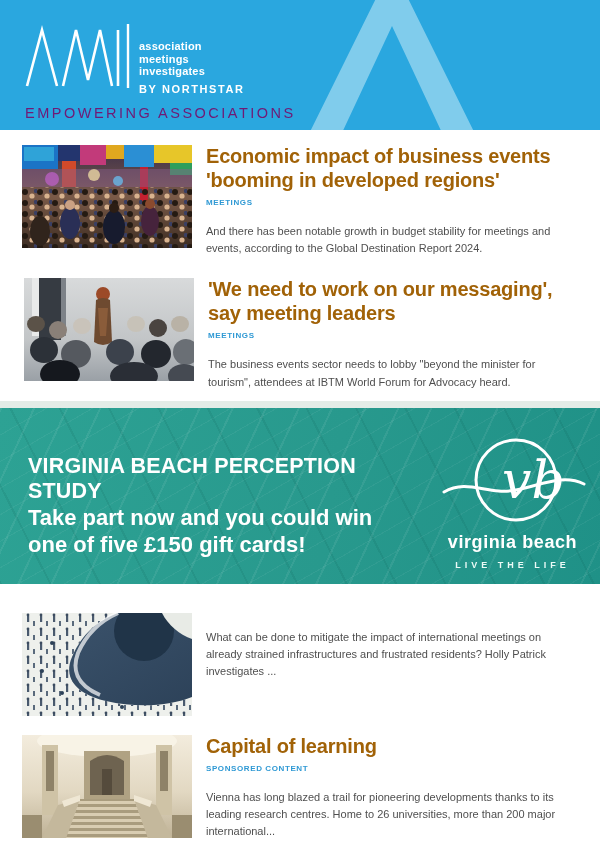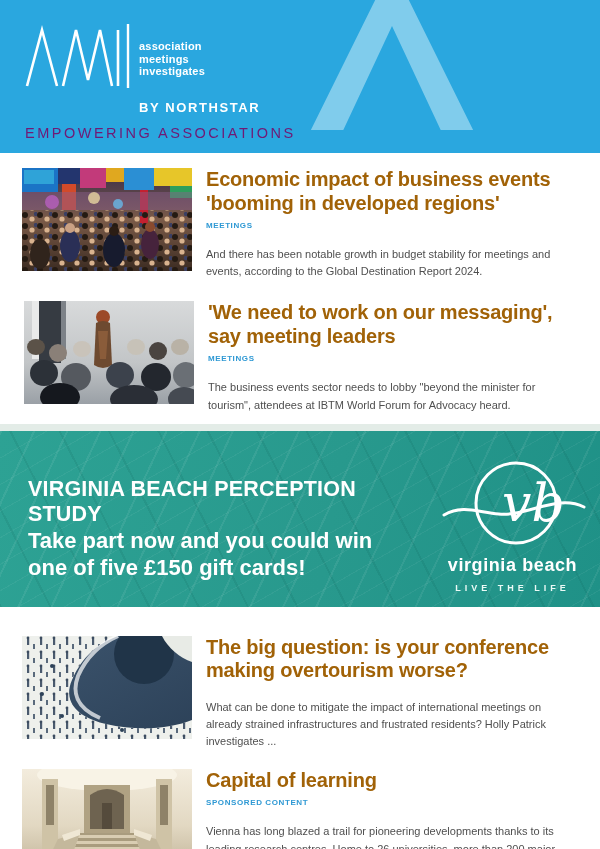--- a/index.html
+++ b/index.html
@@ -1,28 +1,28 @@
 <!DOCTYPE html>
 <html><head>
 <meta charset="utf-8">
 <style>
   * { margin:0; padding:0; box-sizing:border-box; }
   html,body { background:#ffffff; }
   body { font-family:"Liberation Sans", sans-serif; }
   .page { width:600px; height:849px; background:#ffffff; overflow:hidden; position:relative; }
 
   
-  .header { position:relative; height:153px; background:#2aa7df; overflow:hidden; }
+  .header { position:relative; height:130px; background:#2aa7df; overflow:hidden; }
   .caret-svg { position:absolute; top:0; right:0; width:600px; height:130px; }
   .logo-wrap { position:absolute; top:24px; left:25px; color:#ffffff; }
   .logo-row { display:flex; align-items:flex-start; }
   .ami-strokes { display:block; }
   .logo-words { margin-left:9px; margin-top:16px; }
   .logo-word { font-size:11px; font-weight:bold; line-height:12.5px; letter-spacing:.2px; }
-  .logo-by { font-size:13px; font-weight:bold; letter-spacing:1.6px; margin-top:22px; }
+  .logo-by { font-size:11px; font-weight:bold; letter-spacing:1.6px; margin-top:5px; }
   .tagline { font-size:14.5px; font-weight:400; letter-spacing:2.5px; margin-top:10px; color:#701a75; }
 
   
   .article { display:flex; gap:14px; padding:0 22px 0 22px; }
   .a1 { margin-top:15px; }
   .a2 { margin-top:21px;padding-left:24px; }
   .a3 { margin-top:29px; }
   .a4 { margin-top:19px; }
   .thumb { flex:0 0 170px; width:170px; height:103px; overflow:hidden; cursor:pointer; }
   .thumb svg { display:block; }
@@ -206,21 +206,20 @@
         <path d="M0 0 L96 0 C 70 10 58 26 50 44 C 42 62 50 80 84 88 C 118 96 150 92 170 84 L170 103 L0 103 Z" fill="url(#people)"></path>
         <path d="M140 0 L170 0 L170 26 C 158 22 146 12 140 0 Z" fill="#e8ebe6"></path>
         <path d="M96 0 C 78 8 64 22 56 40 C 50 56 54 72 78 82" fill="none" stroke="#ffffff" stroke-width="4" opacity="0.7"></path>
         <circle cx="30" cy="30" r="2" fill="#2c4158"></circle>
           <circle cx="20" cy="58" r="2" fill="#2c4158"></circle>
         <circle cx="40" cy="80" r="2" fill="#2c4158"></circle>
           <circle cx="100" cy="94" r="2" fill="#2c4158"></circle>
       </svg>
     </div>
     <div class="a-col">
-      <div class="a-title">The big question: is your conference making overtourism worse?</div>
       <div class="a-body">What can be done to mitigate the impact of international meetings on already strained infrastructures and frustrated residents? Holly Patrick investigates ...</div>
     </div>
   </div>
 
   <div class="article a4">
     <div class="thumb">
       <svg width="170" height="103" viewBox="0 0 170 103" aria-hidden="true">
         <defs>
           <linearGradient id="hallBg" x1="0" y1="0" x2="0" y2="1">
             <stop offset="0" stop-color="#f3ecdd"></stop>

